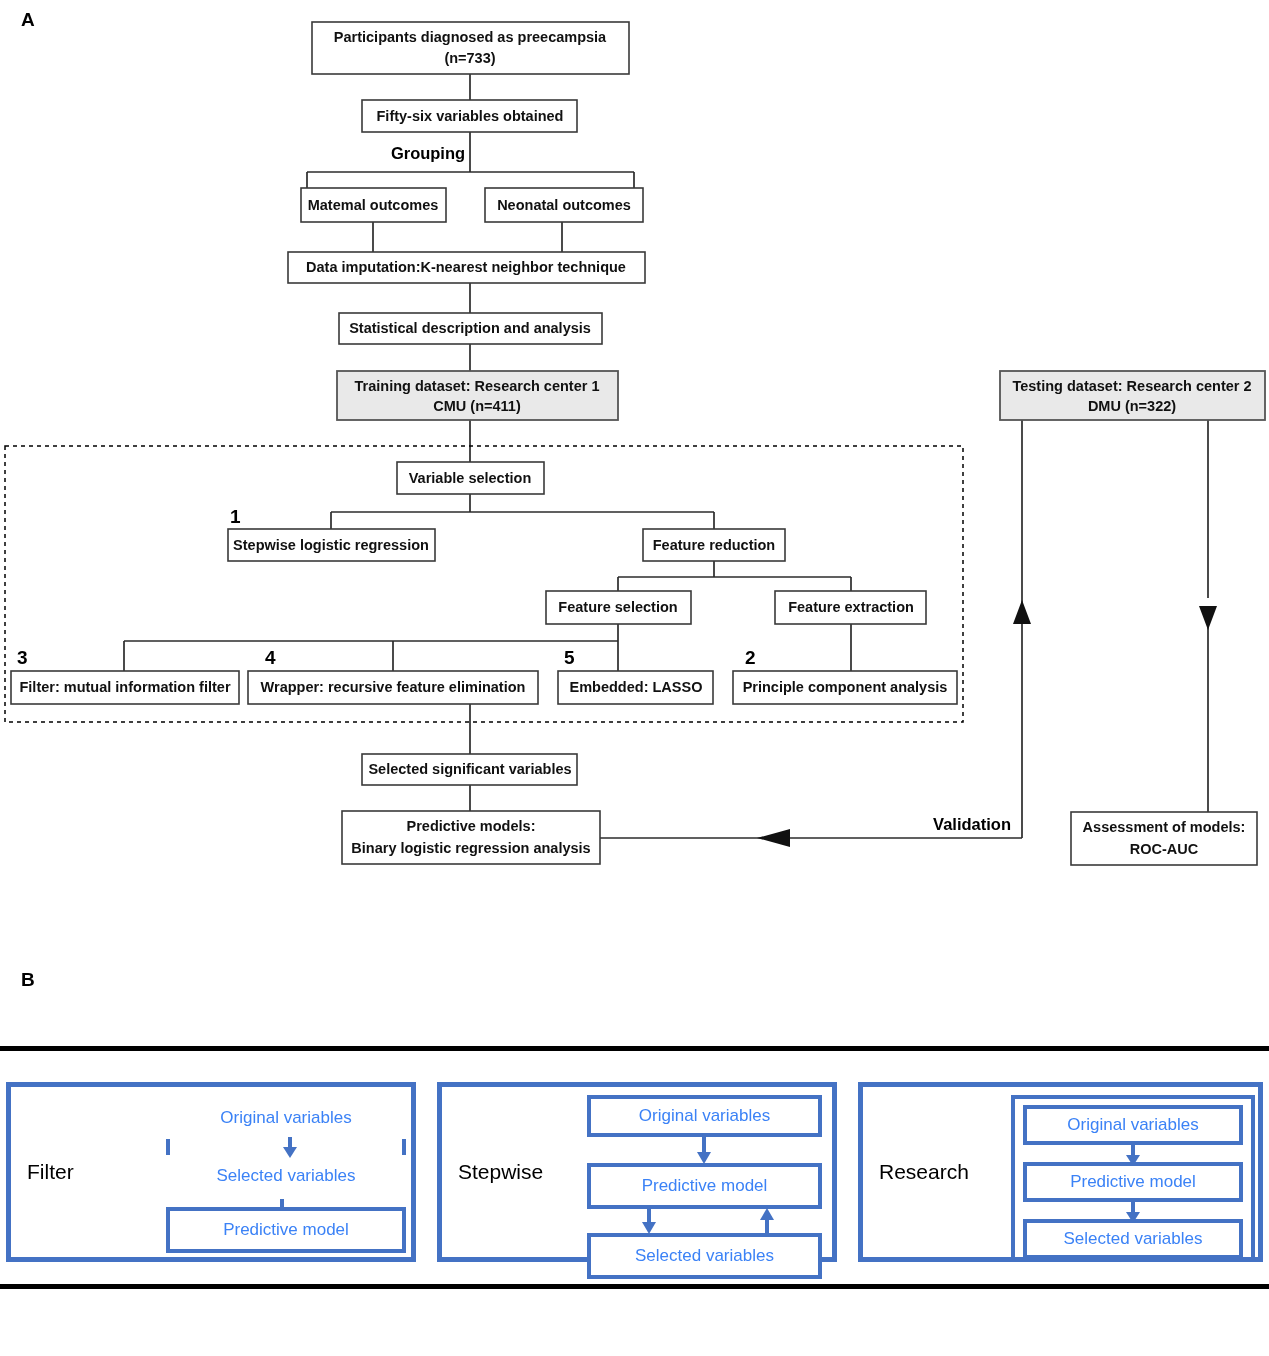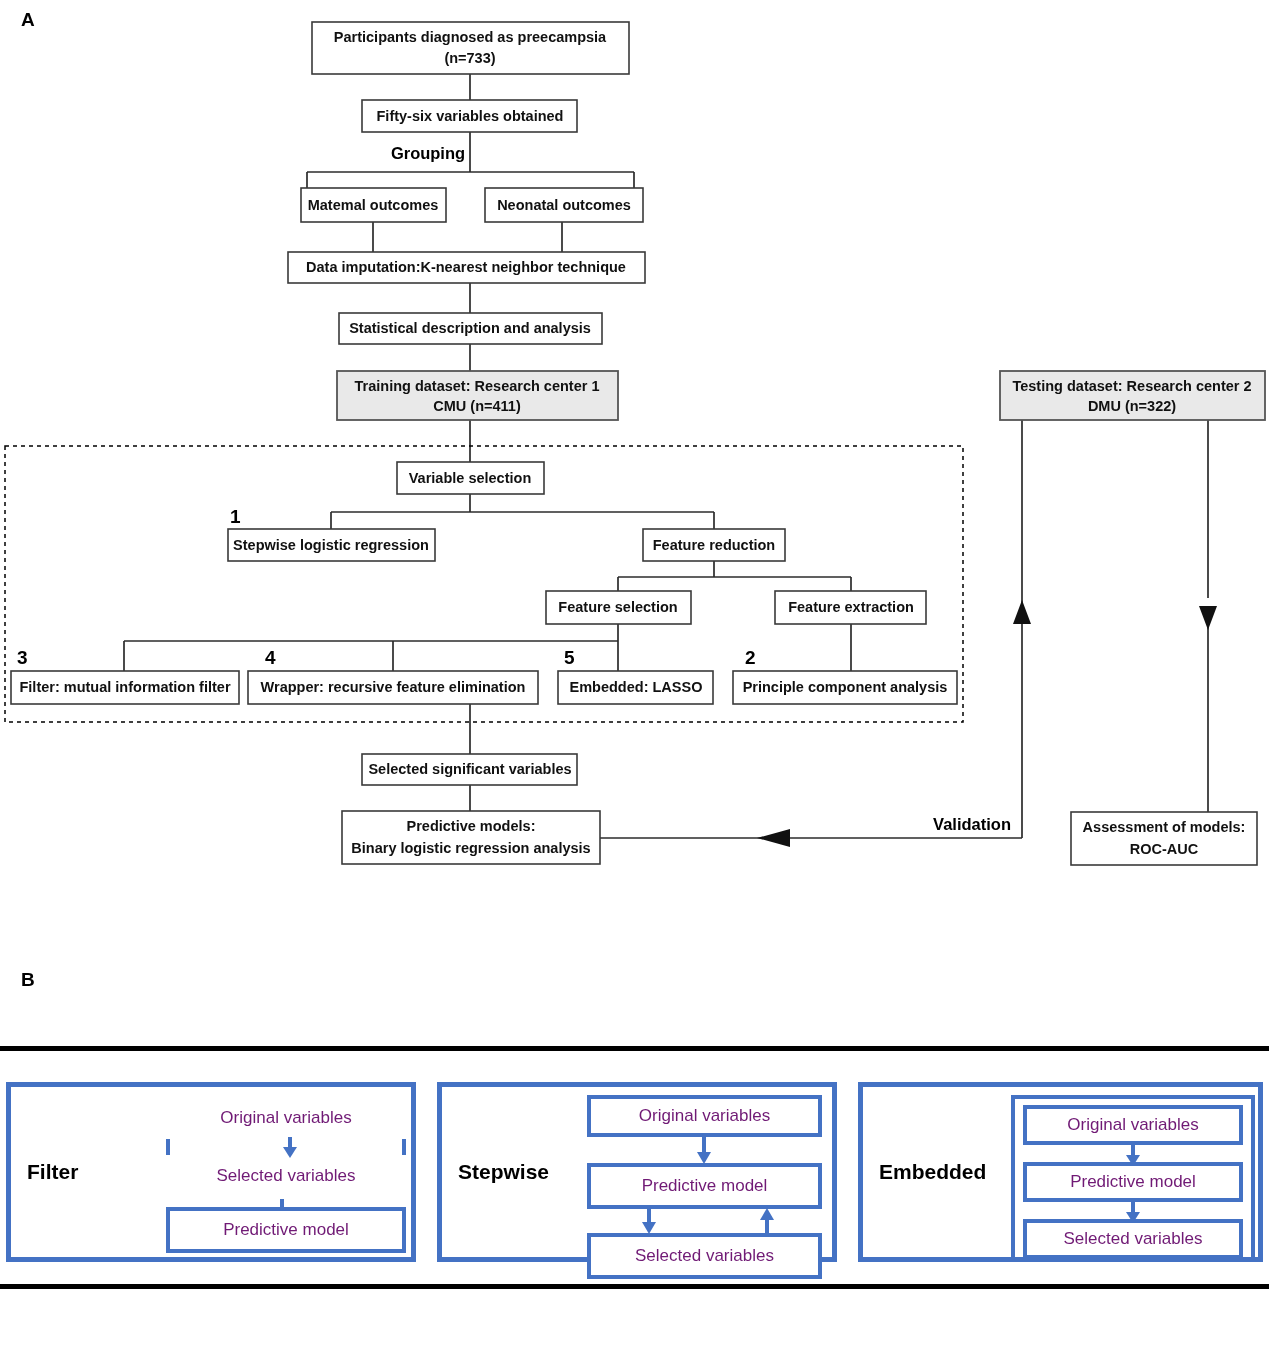--- a/index.html
+++ b/index.html
@@ -22,25 +22,25 @@
   .dashbox{fill:none;stroke:#000;stroke-width:1.5;stroke-dasharray:4 4;}
 
   
   #panelB{position:absolute;left:0;top:1040px;width:1269px;height:250px;}
   .rule{position:absolute;left:0;width:1269px;height:5px;background:#000;}
   .rule.top{top:6px;}
   .rule.bottom{top:244px;}
 
   .bcard{position:absolute;top:42px;height:180px;border:5px solid #4472C4;
          background:#fff;box-sizing:border-box;}
-  .bcard-label{position:absolute;font-weight:bold;font-size:21px;color:#000;
+  .bcard-label{position:absolute;font-weight:normal;font-size:21px;color:#000;
                left:16px;top:50%;transform:translateY(-50%);white-space:nowrap;}
   .bbox{position:absolute;border:4px solid #4472C4;background:#fff;box-sizing:border-box;
         display:flex;align-items:center;justify-content:center;
-        font-size:17px;color:#701a75;text-align:center;white-space:nowrap;}
+        font-size:17px;color:#3b82f6;text-align:center;white-space:nowrap;}
   .bgroup{position:absolute;border:4px solid #4472C4;background:#fff;box-sizing:border-box;}
   .barrow{position:absolute;width:14px;}
   .barrow svg{display:block;}
 </style>
 </head>
 <body>
 
 <div id="stage">
 
   <div class="panel-letter" style="left:21px;top:10px;">A</div>
@@ -269,21 +269,21 @@
         <svg width="14" height="28" viewBox="0 0 14 28">
             <line x1="7" y1="28" x2="7" y2="10" stroke="#4472C4" stroke-width="4"></line>
             <polygon points="7,1 0,13 14,13" fill="#4472C4"></polygon>
           </svg>
       </div>
 
       <div class="bbox" style="left:145px;top:146px;width:235px;height:46px;">Selected variables</div>
     </div>
 
     <div class="bcard" style="left:858px;width:405px;">
-      <div class="bcard-label">Embedded</div>
+      <div class="bcard-label">Research</div>
 
       <div class="bgroup" style="left:148px;top:8px;width:244px;height:166px;">
         <div class="bbox" style="left:8px;top:6px;width:220px;height:40px;">Original variables</div>
 
         <div class="barrow" style="left:111px;top:44px;">
           <svg width="14" height="24" viewBox="0 0 14 24">
               <line x1="7" y1="0" x2="7" y2="15" stroke="#4472C4" stroke-width="4"></line>
               <polygon points="7,23 0,12 14,12" fill="#4472C4"></polygon>
             </svg>
         </div>

